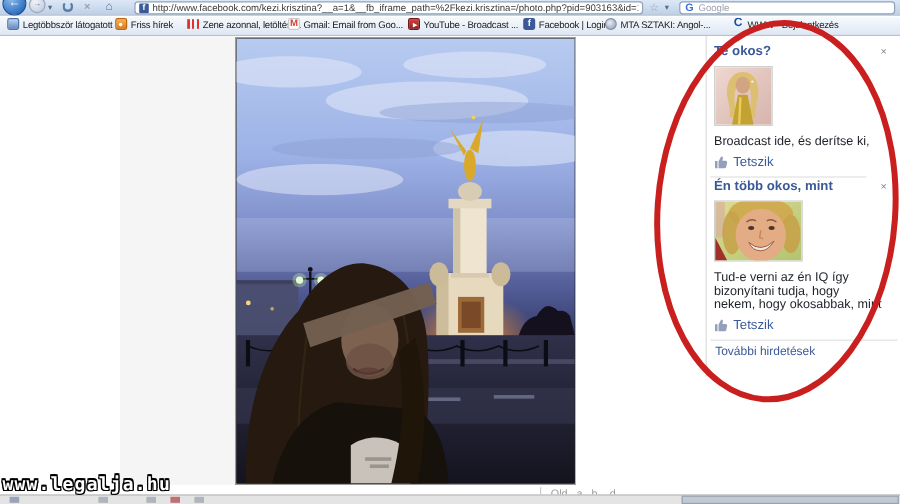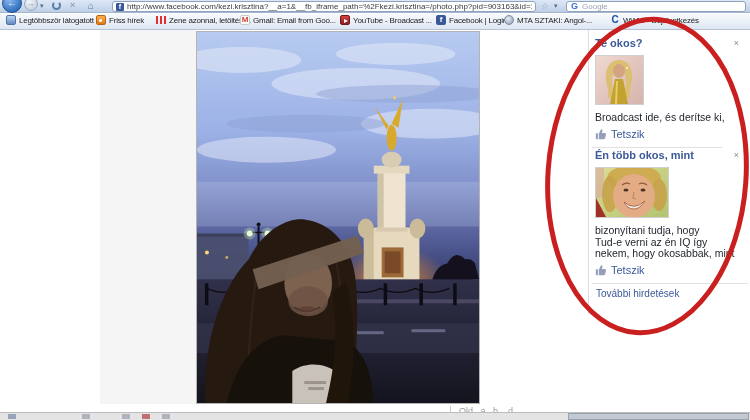--- a/index.html
+++ b/index.html
@@ -343,22 +343,22 @@
           <ellipse cx="63" cy="27" rx="8" ry="16" fill="#c7a24a" opacity="0.9"></ellipse>
           <ellipse cx="38" cy="28" rx="21" ry="22" fill="#e3ac84"></ellipse>
           <path d="M26 17 q4 -3 8 -1 M43 16 q4 -2 8 1" stroke="#8a5c3c" stroke-width="1.2" fill="none"></path>
           <ellipse cx="30" cy="22" rx="2.5" ry="1.6" fill="#4a3328"></ellipse>
           <ellipse cx="47" cy="22" rx="2.5" ry="1.6" fill="#4a3328"></ellipse>
           <path d="M38 24 l-1 6 l3 1" stroke="#c08860" stroke-width="1.2" fill="none"></path>
           <path d="M28 34 Q38 43 49 33 Q44 41 38 41 Q31 41 28 34 Z" fill="#f0e8dc" stroke="#a05a44" stroke-width="0.8"></path>
         </svg>
       </div>
       <div class="ad-body">
+        <span>Tud-e verni az én IQ így</span>
         <span>bizonyítani tudja, hogy</span>
-        <span>Tud-e verni az én IQ így</span>
         <span>nekem, hogy okosabbak, mint</span>
       </div>
       <div class="ad-like">
         <svg width="12" height="12" viewBox="0 0 14 14">
           <path d="M1 6h2.4v7H1zM4.4 13h5.8c.9 0 1.6-.6 1.7-1.4l.9-4.2c.1-.9-.6-1.6-1.5-1.6H8.2l.5-2.9c.1-.6-.3-1.2-.9-1.3-.5-.1-1 .1-1.2.6L4.4 6.6z" fill="#94a0ba"></path>
         </svg>
         <span>Tetszik</span>
       </div>
     </div>
 
@@ -369,18 +369,19 @@
   </div>
 
   <div class="statusbar"></div>
   <div class="scroll-thumb"></div>
   <span class="sb-ic" style="left:8px;background:#9aa4b8"></span>
   <span class="sb-ic" style="left:82px"></span>
   <span class="sb-ic" style="left:122px"></span>
   <span class="sb-ic" style="left:142px;background:#c07070"></span>
   <span class="sb-ic" style="left:162px"></span>
 
+  <div class="watermark">www.legalja.hu</div>
 
   <svg class="annotation" viewBox="0 0 750 420">
     <ellipse cx="647" cy="176" rx="99" ry="157" fill="none" stroke="#c91f1f" stroke-width="5" transform="rotate(4 647 176)"></ellipse>
   </svg>
 
 </div>
 
 </body></html>

